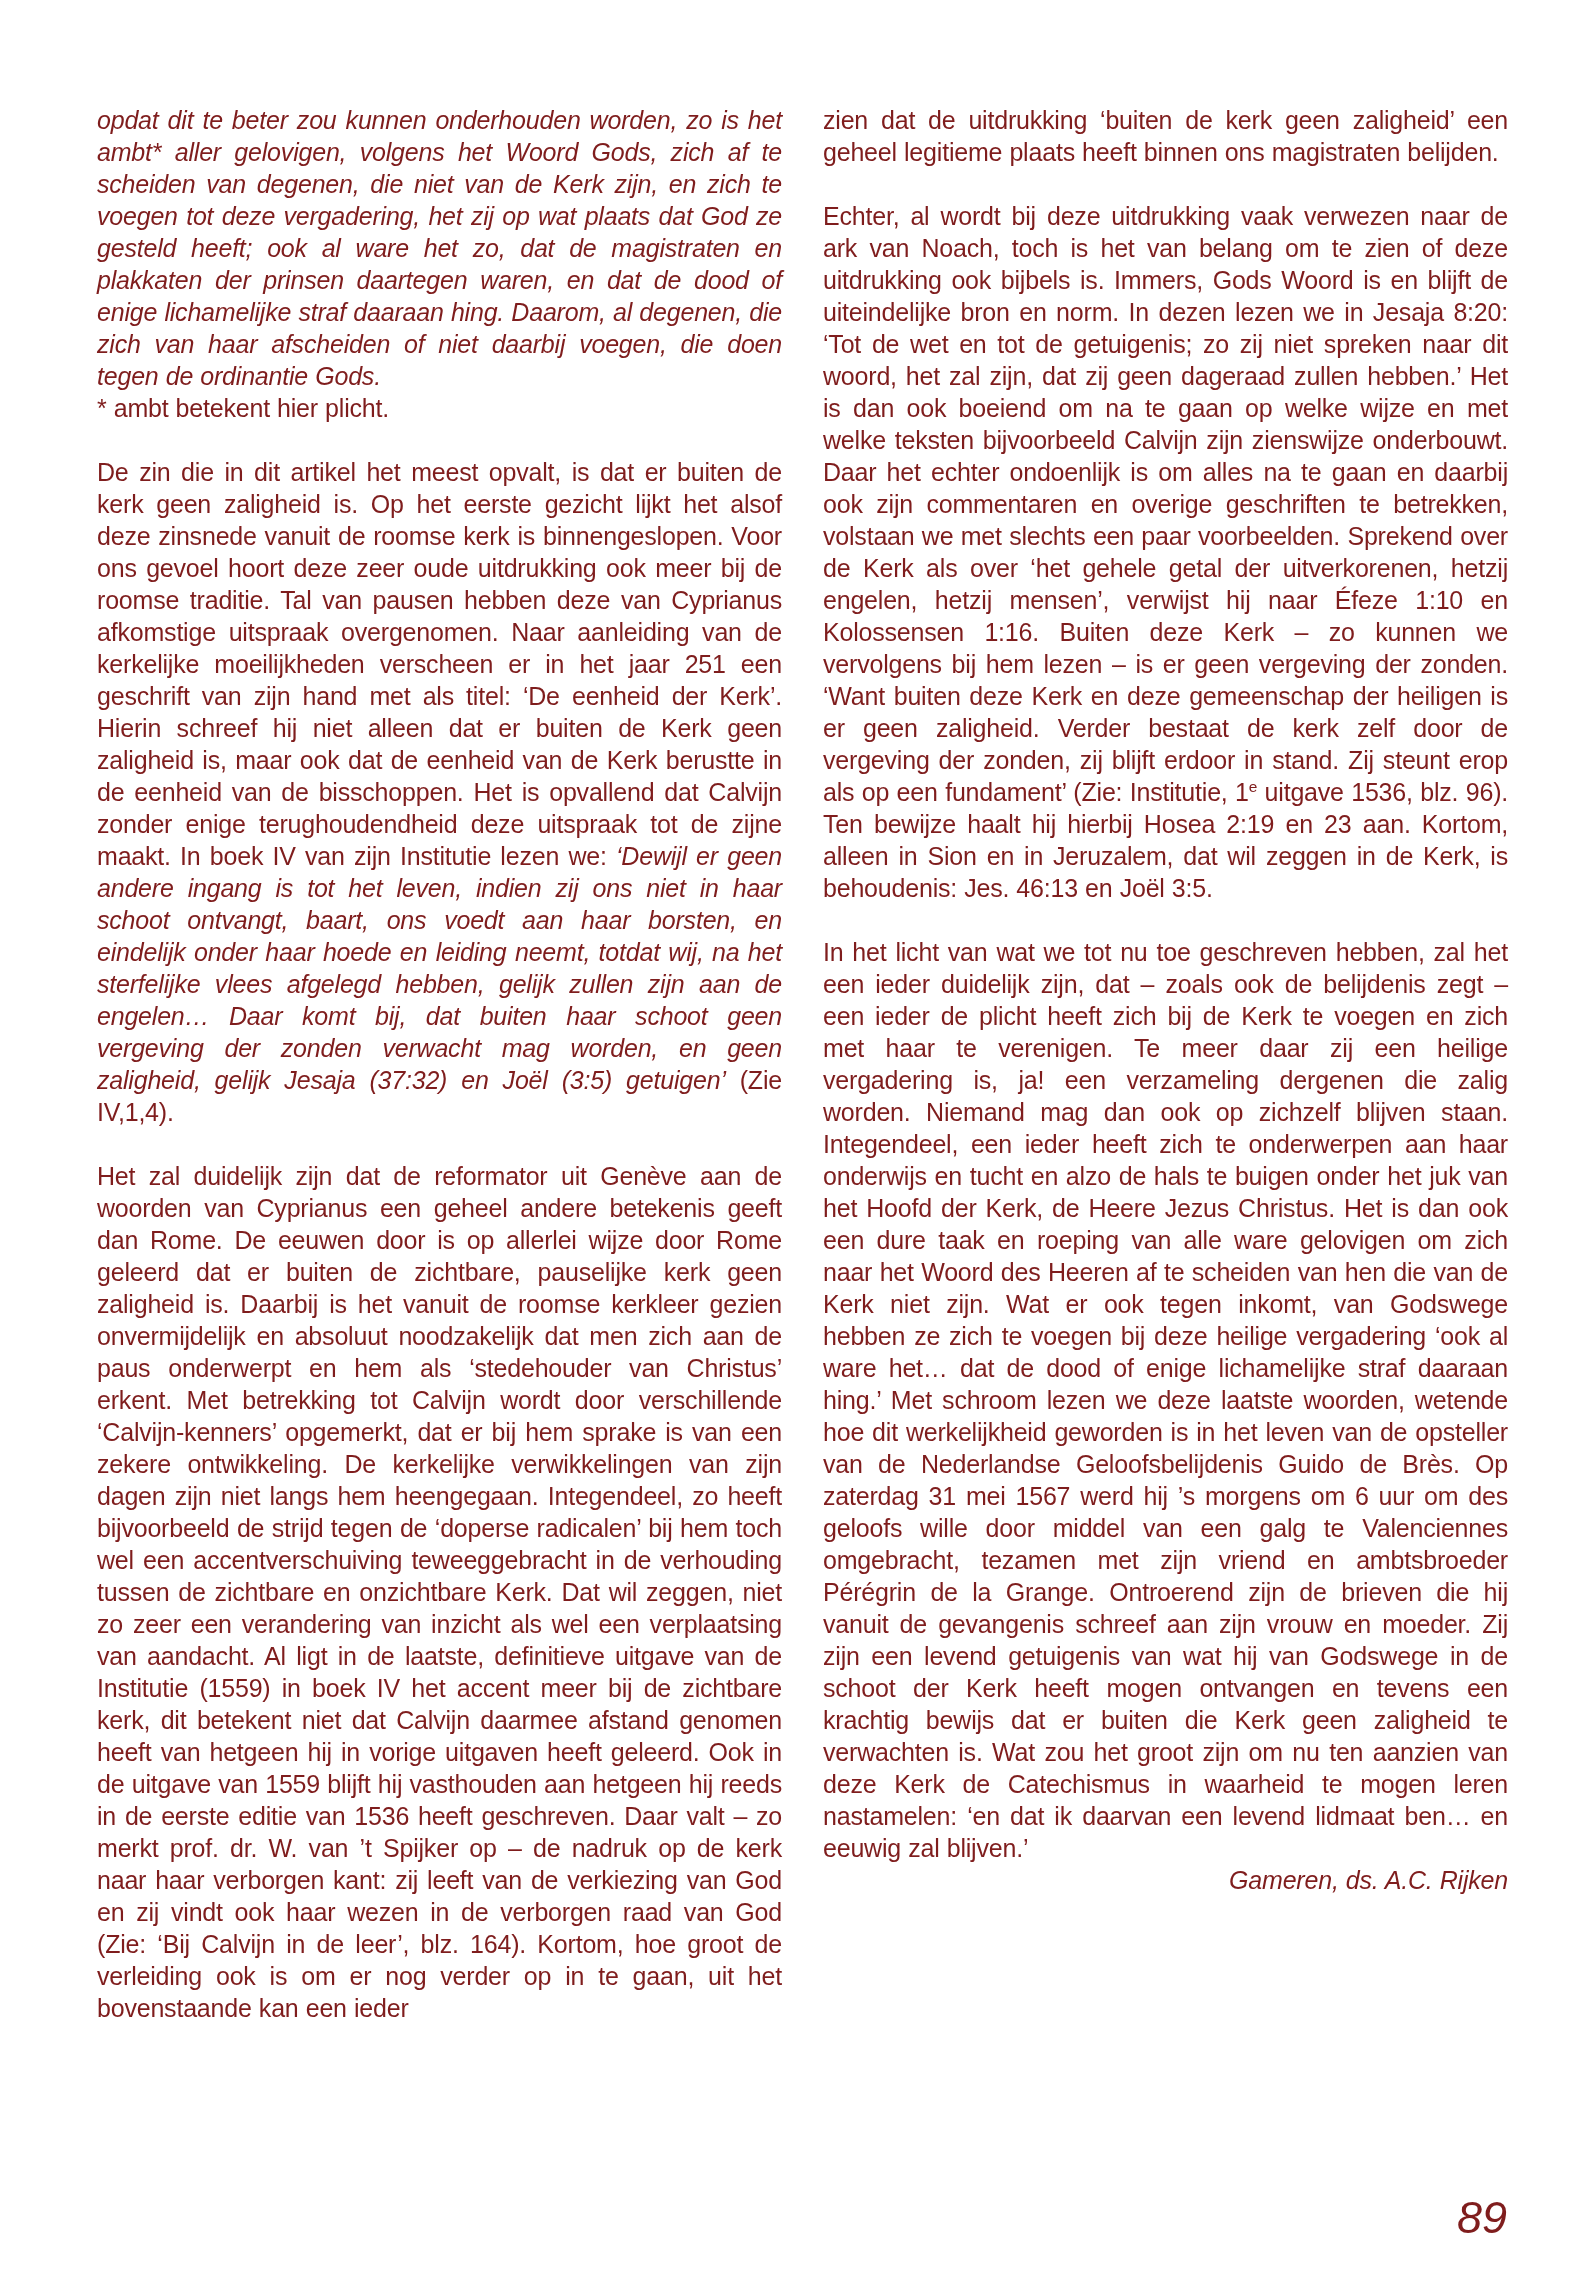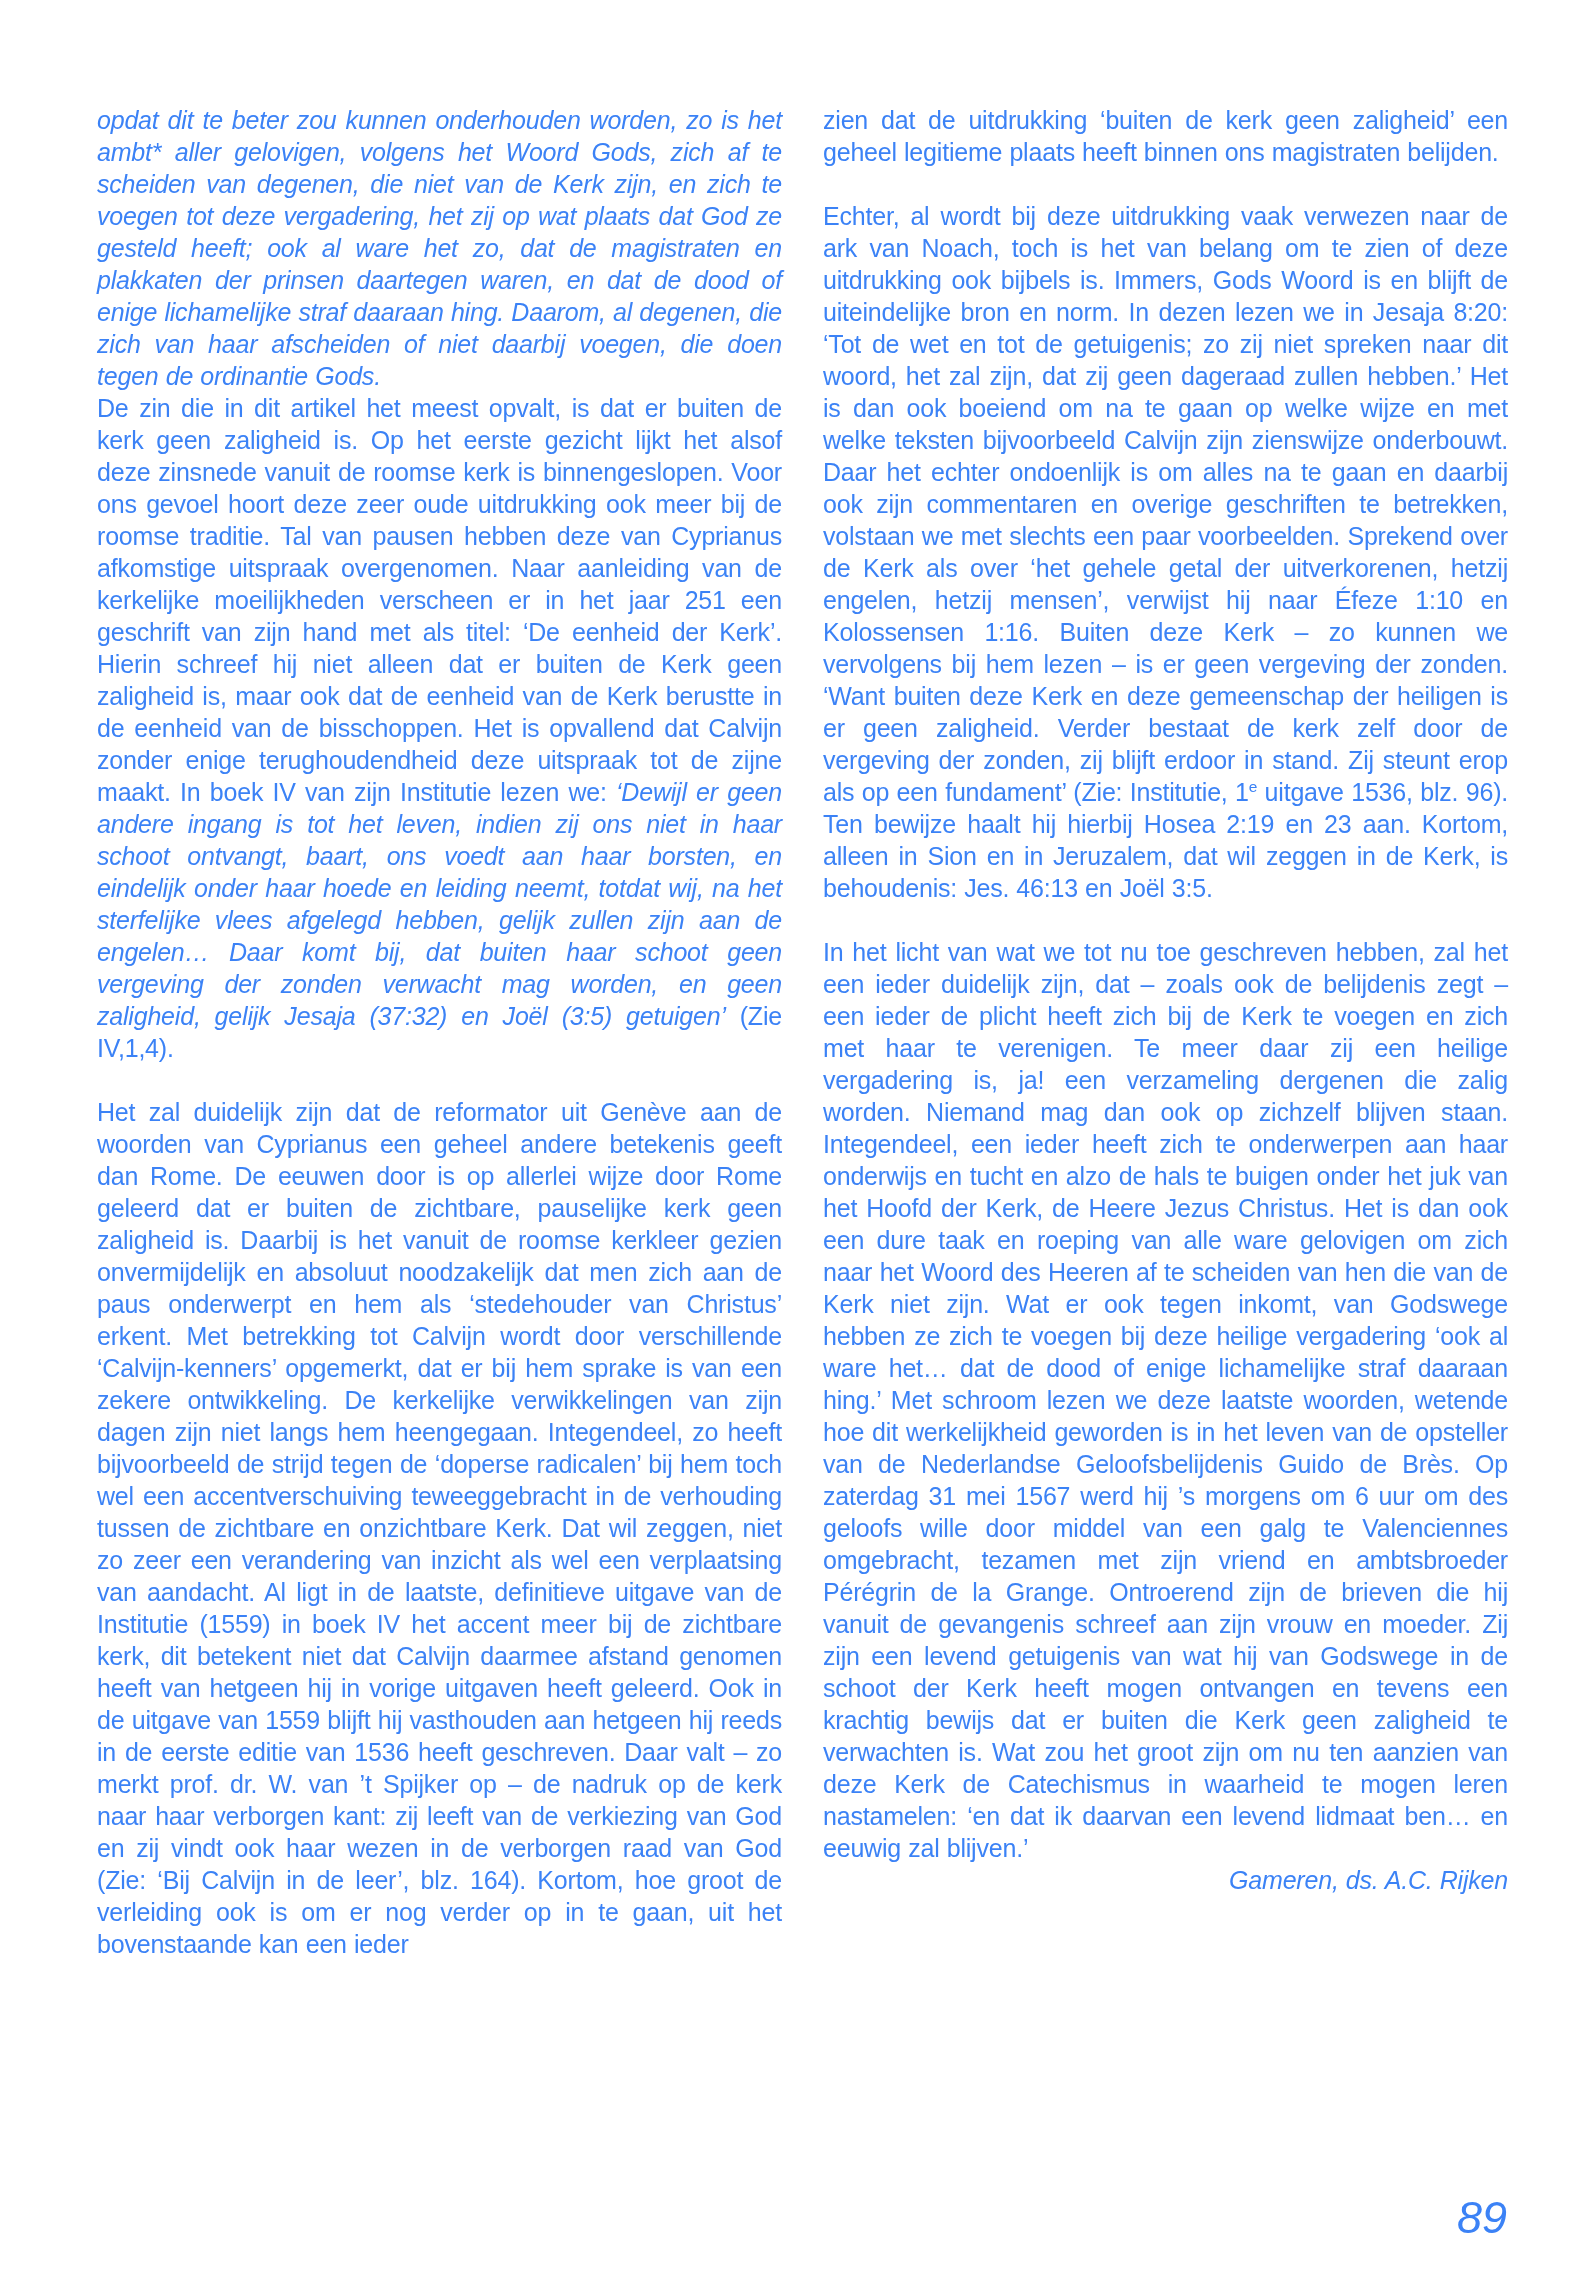--- a/index.html
+++ b/index.html
@@ -5,21 +5,21 @@
   html, body {
     margin: 0;
     padding: 0;
     background: #ffffff;
   }
   .page {
     position: relative;
     width: 1592px;
     height: 2295px;
     background: #ffffff;
-    color: #3b82f6;
+    color: #7f1d1d;
     font-family: "Liberation Sans", sans-serif;
     overflow: hidden;
   }
   .columns {
     position: absolute;
     left: 97px;
     top: 104px;
     display: flex;
     gap: 41px;
   }
@@ -61,20 +61,21 @@
   }
 </style>
 </head>
 <body>
 
 <div class="page">
   <div class="columns">
 
     <div class="col">
       <p class="i tight">opdat dit te beter zou kunnen onderhouden worden, zo is het ambt* aller gelovigen, volgens het Woord Gods, zich af te scheiden van degenen, die niet van de Kerk zijn, en zich te voegen tot deze vergadering, het zij op wat plaats dat God ze gesteld heeft; ook al ware het zo, dat de magistraten en plakkaten der prinsen daartegen waren, en dat de dood of enige lichamelijke straf daaraan hing. Daarom, al degenen, die zich van haar afscheiden of niet daarbij voegen, die doen tegen de ordinantie Gods.</p>
+      <p>* ambt betekent hier plicht.</p>
       <p><span>De zin die in dit artikel het meest opvalt, is dat er buiten de kerk geen zaligheid is. Op het eerste gezicht lijkt het alsof deze zinsnede vanuit de roomse kerk is binnengeslopen. Voor ons gevoel hoort deze zeer oude uitdrukking ook meer bij de roomse traditie. Tal van pausen hebben deze van Cyprianus afkomstige uitspraak overgenomen. Naar aanleiding van de kerkelijke moeilijkheden verscheen er in het jaar 251 een geschrift van zijn hand met als titel: ‘De eenheid der Kerk’. Hierin schreef hij niet alleen dat er buiten de Kerk geen zaligheid is, maar ook dat de eenheid van de Kerk berustte in de eenheid van de bisschoppen. Het is opvallend dat Calvijn zonder enige terughoudendheid deze uitspraak tot de zijne maakt. In boek IV van zijn Institutie lezen we: </span><span class="i">‘Dewijl er geen andere ingang is tot het leven, indien zij ons niet in haar schoot ontvangt, baart, ons voedt aan haar borsten, en eindelijk onder haar hoede en leiding neemt, totdat wij, na het sterfelijke vlees afgelegd hebben, gelijk zullen zijn aan de engelen… Daar komt bij, dat buiten haar schoot geen vergeving der zonden verwacht mag worden, en geen zaligheid, gelijk Jesaja (37:32) en Joël (3:5) getuigen’</span><span> (Zie IV,1,4).</span></p>
       <p class="tight">Het zal duidelijk zijn dat de reformator uit Genève aan de woorden van Cyprianus een geheel andere betekenis geeft dan Rome. De eeuwen door is op allerlei wijze door Rome geleerd dat er buiten de zichtbare, pauselijke kerk geen zaligheid is. Daarbij is het vanuit de roomse kerkleer gezien onvermijdelijk en absoluut noodzakelijk dat men zich aan de paus onderwerpt en hem als ‘stedehouder van Christus’ erkent. Met betrekking tot Calvijn wordt door verschillende ‘Calvijn-kenners’ opgemerkt, dat er bij hem sprake is van een zekere ontwikkeling. De kerkelijke verwikkelingen van zijn dagen zijn niet langs hem heengegaan. Integendeel, zo heeft bijvoorbeeld de strijd tegen de ‘doperse radicalen’ bij hem toch wel een accentverschuiving teweeggebracht in de verhouding tussen de zichtbare en onzichtbare Kerk. Dat wil zeggen, niet zo zeer een verandering van inzicht als wel een verplaatsing van aandacht. Al ligt in de laatste, definitieve uitgave van de Institutie (1559) in boek IV het accent meer bij de zichtbare kerk, dit betekent niet dat Calvijn daarmee afstand genomen heeft van hetgeen hij in vorige uitgaven heeft geleerd. Ook in de uitgave van 1559 blijft hij vasthouden aan hetgeen hij reeds in de eerste editie van 1536 heeft geschreven. Daar valt – zo merkt prof. dr. W. van ’t Spijker op – de nadruk op de kerk naar haar verborgen kant: zij leeft van de verkiezing van God en zij vindt ook haar wezen in de verborgen raad van God (Zie: ‘Bij Calvijn in de leer’, blz. 164). Kortom, hoe groot de verleiding ook is om er nog verder op in te gaan, uit het bovenstaande kan een ieder</p>
     </div>
 
     <div class="col">
       <p>zien dat de uitdrukking ‘buiten de kerk geen zaligheid’ een geheel legitieme plaats heeft binnen ons magistraten belijden.</p>
       <p><span>Echter, al wordt bij deze uitdrukking vaak verwezen naar de ark van Noach, toch is het van belang om te zien of deze uitdrukking ook bijbels is. Immers, Gods Woord is en blijft de uiteindelijke bron en norm. In dezen lezen we in Jesaja 8:20: ‘Tot de wet en tot de getuigenis; zo zij niet spreken naar dit woord, het zal zijn, dat zij geen dageraad zullen hebben.’ Het is dan ook boeiend om na te gaan op welke wijze en met welke teksten bijvoorbeeld Calvijn zijn zienswijze onderbouwt. Daar het echter ondoenlijk is om alles na te gaan en daarbij ook zijn commentaren en overige geschriften te betrekken, volstaan we met slechts een paar voorbeelden. Sprekend over de Kerk als over ‘het gehele getal der uitverkorenen, hetzij engelen, hetzij mensen’, verwijst hij naar Éfeze 1:10 en Kolossensen 1:16. Buiten deze Kerk – zo kunnen we vervolgens bij hem lezen – is er geen vergeving der zonden. ‘Want buiten deze Kerk en deze gemeenschap der heiligen is er geen zaligheid. Verder bestaat de kerk zelf door de vergeving der zonden, zij blijft erdoor in stand. Zij steunt erop als op een fundament’ (Zie: Institutie, 1</span><span class="sup">e</span><span> uitgave 1536, blz. 96). Ten bewijze haalt hij hierbij Hosea 2:19 en 23 aan. Kortom, alleen in Sion en in Jeruzalem, dat wil zeggen in de Kerk, is behoudenis: Jes. 46:13 en Joël 3:5.</span></p>
       <p class="tight">In het licht van wat we tot nu toe geschreven hebben, zal het een ieder duidelijk zijn, dat – zoals ook de belijdenis zegt – een ieder de plicht heeft zich bij de Kerk te voegen en zich met haar te verenigen. Te meer daar zij een heilige vergadering is, ja! een verzameling dergenen die zalig worden. Niemand mag dan ook op zichzelf blijven staan. Integendeel, een ieder heeft zich te onderwerpen aan haar onderwijs en tucht en alzo de hals te buigen onder het juk van het Hoofd der Kerk, de Heere Jezus Christus. Het is dan ook een dure taak en roeping van alle ware gelovigen om zich naar het Woord des Heeren af te scheiden van hen die van de Kerk niet zijn. Wat er ook tegen inkomt, van Godswege hebben ze zich te voegen bij deze heilige vergadering ‘ook al ware het… dat de dood of enige lichamelijke straf daaraan hing.’ Met schroom lezen we deze laatste woorden, wetende hoe dit werkelijkheid geworden is in het leven van de opsteller van de Nederlandse Geloofsbelijdenis Guido de Brès. Op zaterdag 31 mei 1567 werd hij ’s morgens om 6 uur om des geloofs wille door middel van een galg te Valenciennes omgebracht, tezamen met zijn vriend en ambtsbroeder Pérégrin de la Grange. Ontroerend zijn de brieven die hij vanuit de gevangenis schreef aan zijn vrouw en moeder. Zij zijn een levend getuigenis van wat hij van Godswege in de schoot der Kerk heeft mogen ontvangen en tevens een krachtig bewijs dat er buiten die Kerk geen zaligheid te verwachten is. Wat zou het groot zijn om nu ten aanzien van deze Kerk de Catechismus in waarheid te mogen leren nastamelen: ‘en dat ik daarvan een levend lidmaat ben… en eeuwig zal blijven.’</p>
       <p class="signature tight">Gameren, ds. A.C. Rijken</p>
     </div>

